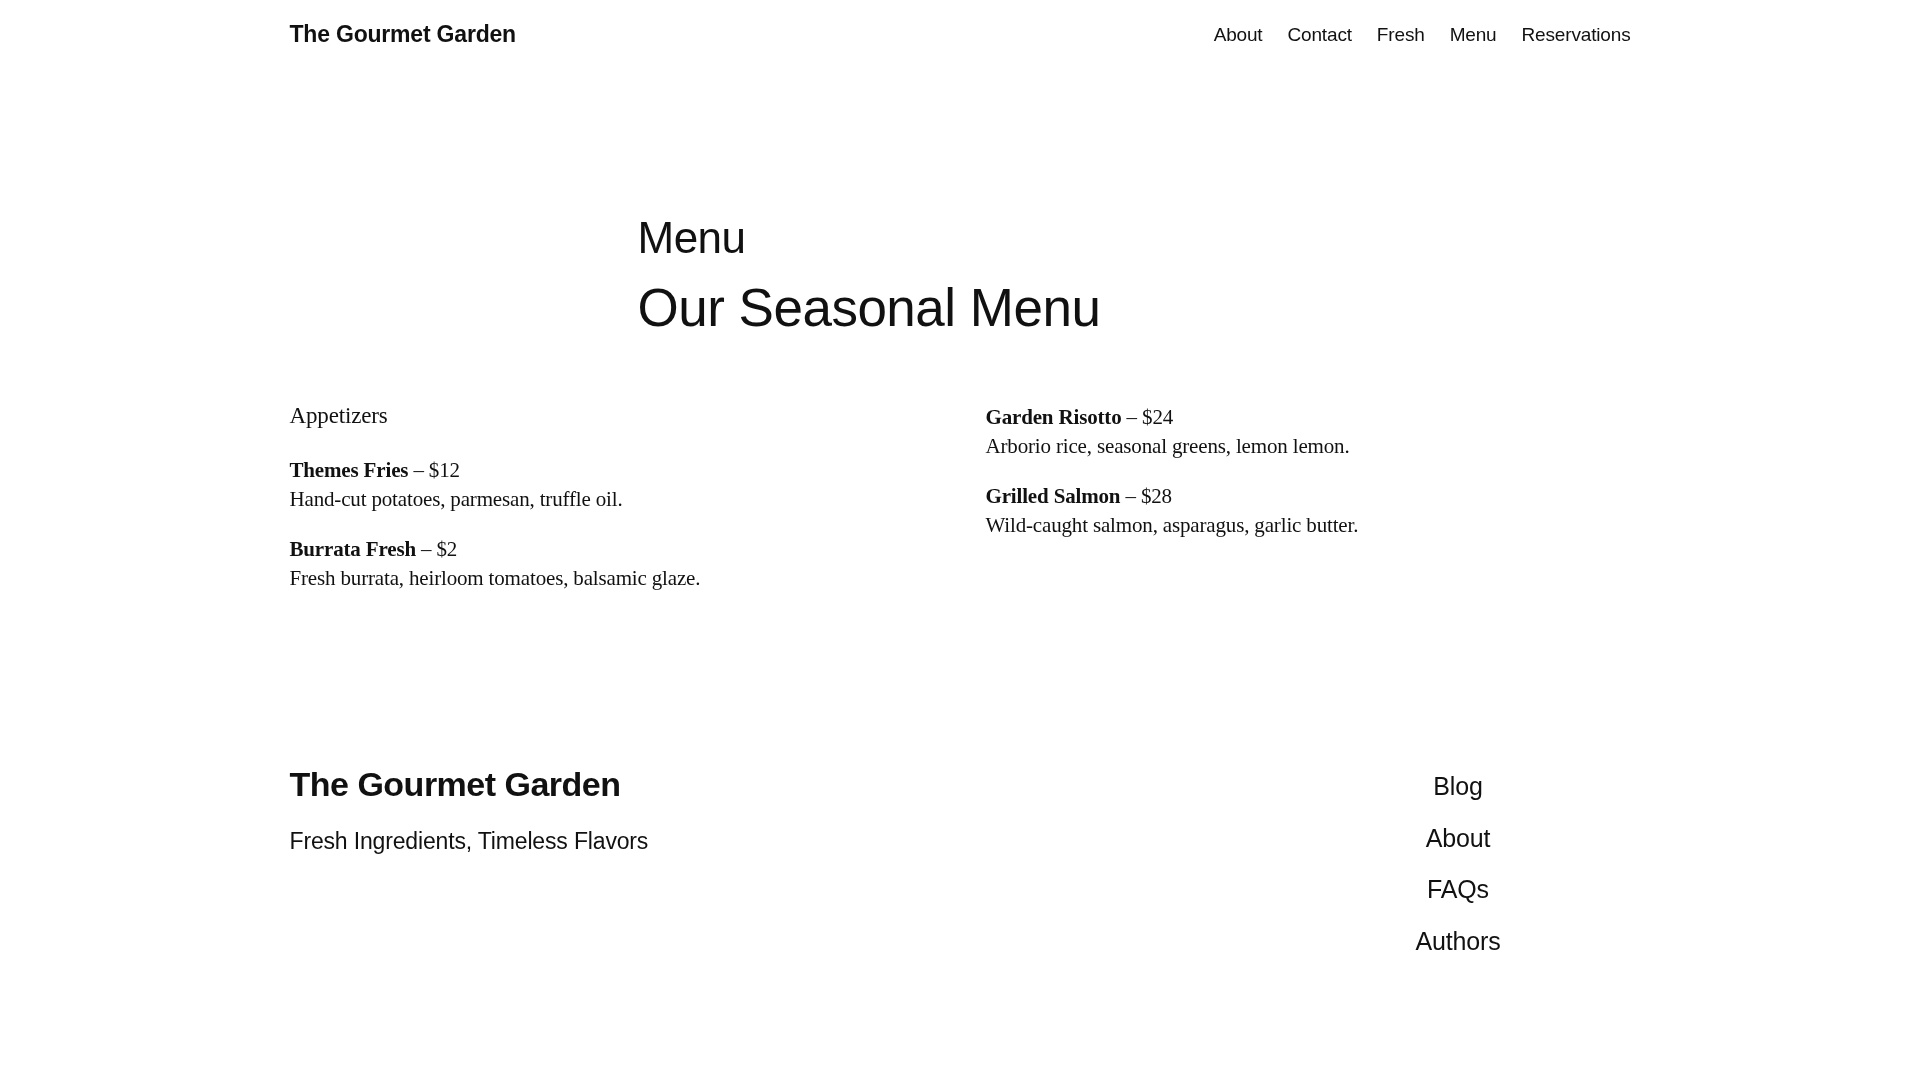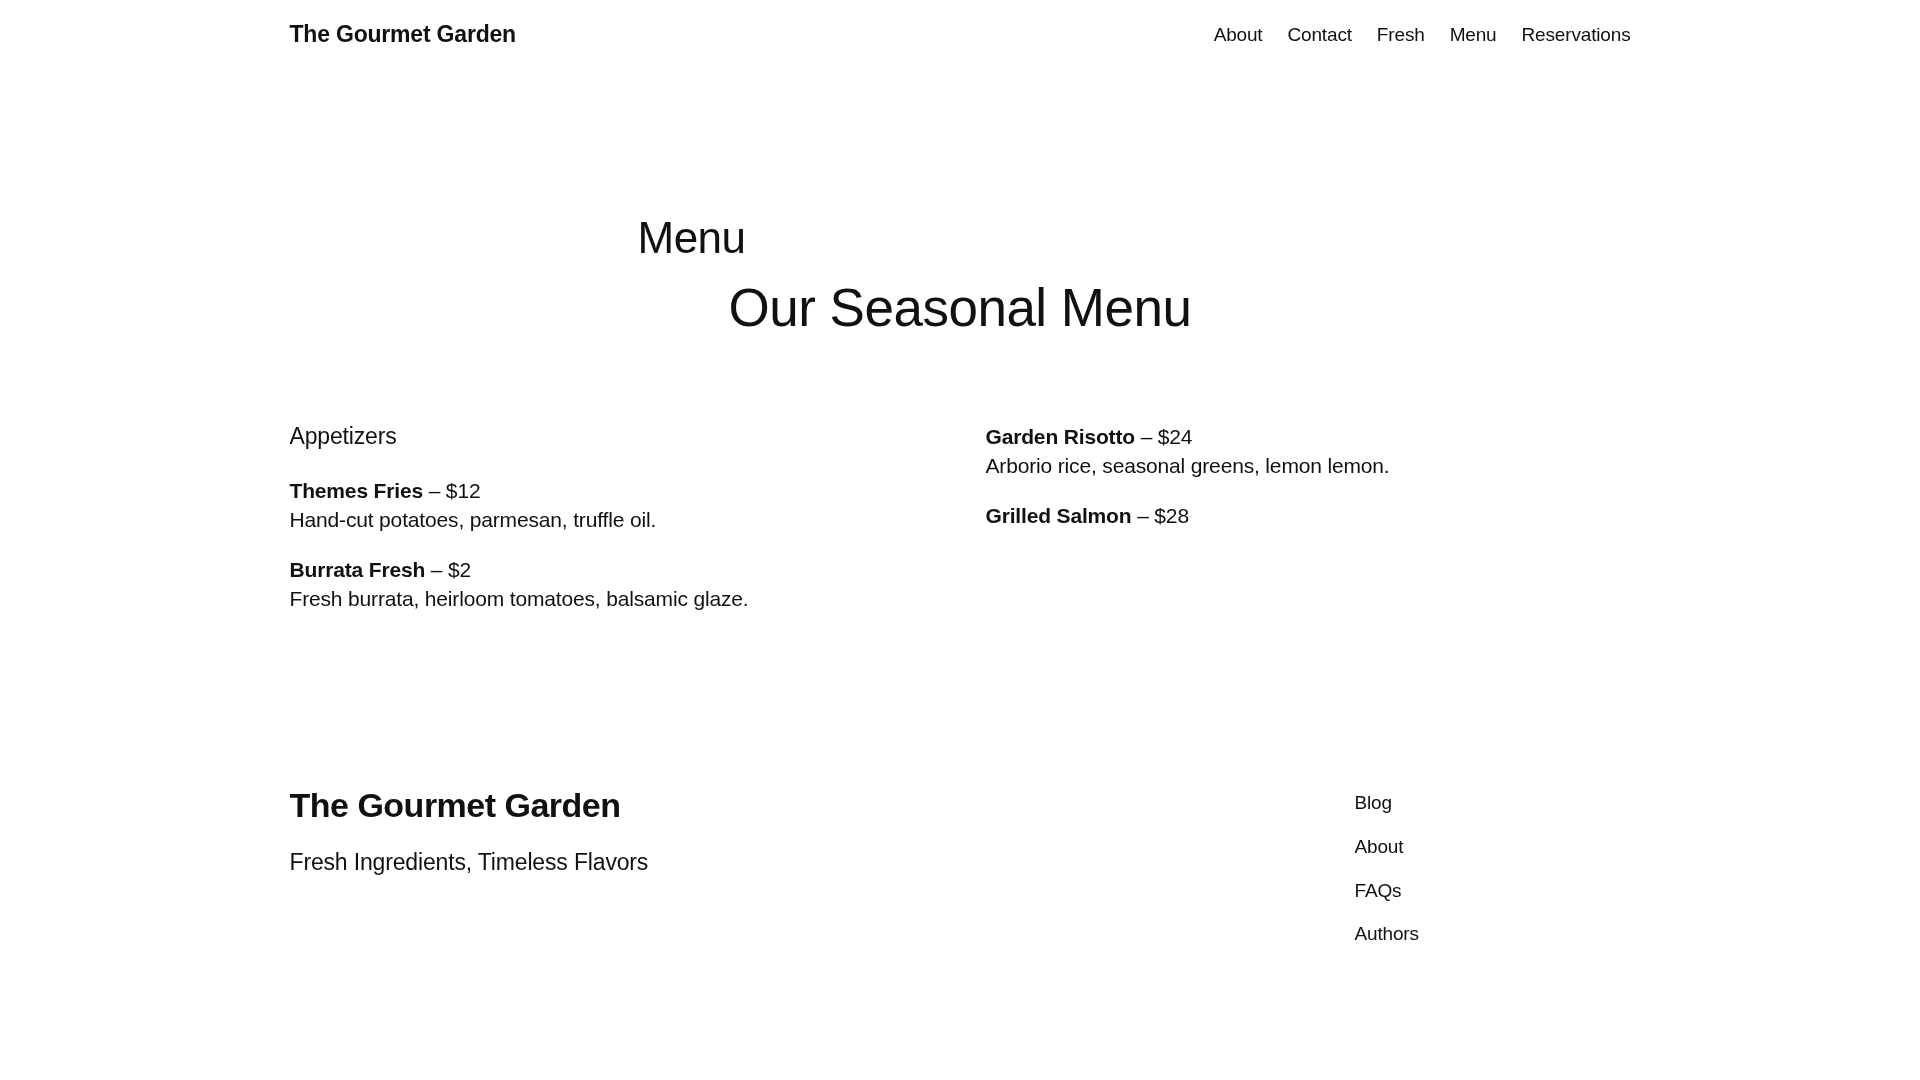--- a/index.html
+++ b/index.html
@@ -38,29 +38,29 @@
     line-height: 1.15;
     letter-spacing: -0.5px;
     margin: 0;
   }
   .season-heading {
     font-size: 53px;
     font-weight: 400;
     line-height: 1.15;
     letter-spacing: -0.5px;
     margin: 14px 0 0 0;
-    text-align: center;
   }
 
   
   .menu-grid {
-    margin-top: 84px;
+    margin-top: 64px;
     display: grid;
     grid-template-columns: 1fr 1fr;
     column-gap: 51px;
+    font-family: Liberation Serif, serif;
   }
   .menu-section-title {
     font-size: 23px;
     font-weight: 400;
     margin: 0 0 27px 0;
   }
   .menu-item {
     font-size: 21px;
     line-height: 1.38;
     margin: 0 0 22px 0;
@@ -77,21 +77,21 @@
     margin: 0 0 24px 0;
   }
   .footer-tagline { font-size: 23px; margin: 0; }
   .footer-links {
     display: grid;
     grid-template-columns: 207px auto;
     padding-top: 5px;
     width: 276px;
   }
   .footer-links ul { list-style: none; margin: 0; padding: 0; }
-  .footer-links li { margin-bottom: 19px; font-size: 19px; line-height: 1.3; }
+  .footer-links li { margin-bottom: 19px; font-size: 25px; line-height: 1.3; text-align: center; }
   .footer-bottom {
     display: flex;
     justify-content: space-between;
     align-items: baseline;
     margin-top: 128px;
     padding-bottom: 26px;
     font-size: 17px;
   }
   .credit { font-size: 16px; }
   .credit a { text-decoration: underline; text-underline-offset: 2px; }
@@ -133,20 +133,21 @@
 
     <section>
       <p class="menu-item">
         <span class="item-name">Garden Risotto</span>
         <span>– $24</span><br>
         <span>Arborio rice, seasonal greens, lemon lemon.</span>
       </p>
       <p class="menu-item">
         <span class="item-name">Grilled Salmon</span>
         <span>– $28</span><br>
+        <span>Wild-caught salmon, asparagus, garlic butter.</span>
       </p>
     </section>
   </div>
 </main>
 
 <footer class="site-footer container">
   <div class="footer-cols">
     <div>
       <h2 class="footer-title">The Gourmet Garden</h2>
       <p class="footer-tagline">Fresh Ingredients, Timeless Flavors</p>

